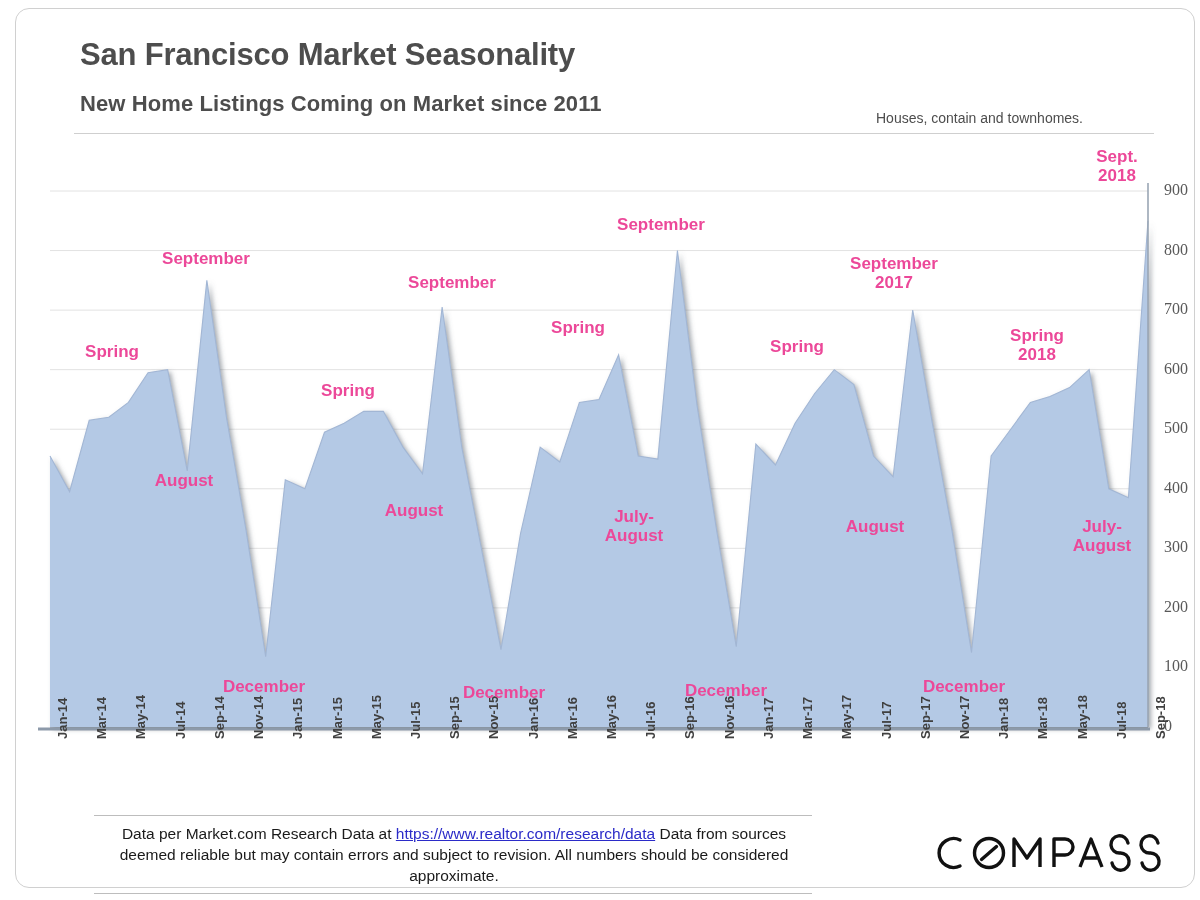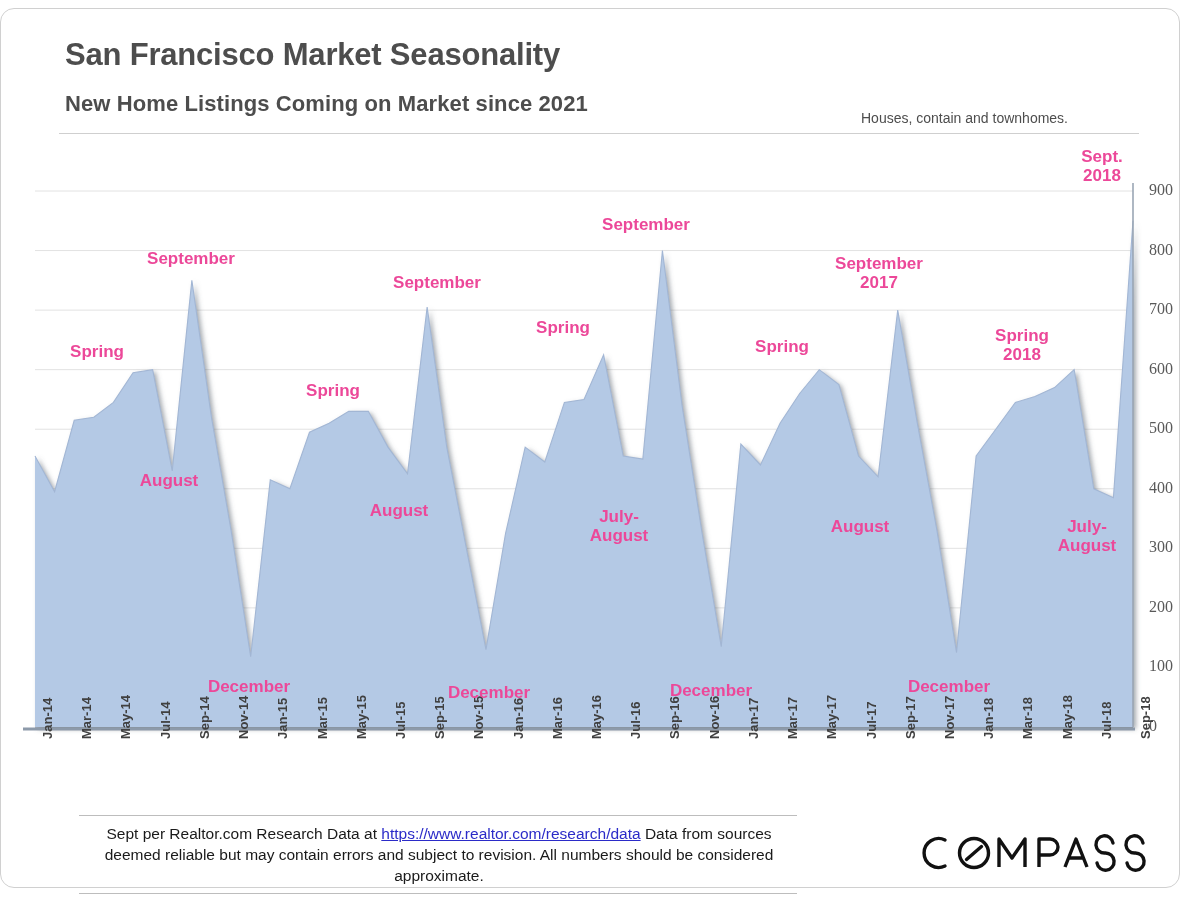--- a/index.html
+++ b/index.html
@@ -8,21 +8,21 @@
     background: #ffffff;
   }
   body {
     width: 1200px;
     height: 900px;
     font-family: "Liberation Sans", sans-serif;
     overflow: hidden;
   }
   #card {
     position: absolute;
-    left: 0;
+    left: 15px;
     top: 8px;
     width: 1180px;
     height: 880px;
     box-sizing: border-box;
     border: 1px solid #d0d0d0;
     border-radius: 14px;
     background: #ffffff;
   }
 
   
@@ -140,21 +140,21 @@
     display: flex;
     align-items: center;
   }
 </style>
 </head>
 <body>
 
 <div id="card">
 
   <div id="title">San Francisco Market Seasonality</div>
-  <div id="subtitle">New Home Listings Coming on Market since 2021</div>
+  <div id="subtitle">New Home Listings Coming on Market since 2011</div>
   <div id="note">Houses, contain and townhomes.</div>
   <div id="header-rule"></div>
 
   <svg id="plot" viewBox="0 0 1200 900" xmlns="http://www.w3.org/2000/svg">
     <defs>
       <filter id="edgeShadow" x="-20%" y="-20%" width="160%" height="160%">
         <feDropShadow dx="3" dy="2" stdDeviation="2.4" flood-color="#555e6b" flood-opacity="0.55"></feDropShadow>
       </filter>
     </defs>
     <g id="gridlines">
@@ -244,21 +244,21 @@
       <div class="ann" style="left: 951px; top: 317px; width: 140px;">Spring
 2018</div>
       <div class="ann" style="left: 1016px; top: 508px; width: 140px;">July-
 August</div>
       <div class="ann" style="left: 1031px; top: 138px; width: 140px;">Sept.
 2018</div>
     </div>
 
   <div id="footer-rule-top"></div>
   <div id="footnote">
-    <span>Sept per Realtor.com Research Data at </span><a href="#">https://www.realtor.com/research/data</a><span>  Data from sources deemed reliable but may contain errors and subject to revision.  All numbers should be considered approximate.</span>
+    <span>Data per Market.com Research Data at </span><a href="#">https://www.realtor.com/research/data</a><span>  Data from sources deemed reliable but may contain errors and subject to revision.  All numbers should be considered approximate.</span>
   </div>
   <div id="footer-rule-bot"></div>
 
   <div id="logo">
     <svg width="232" height="50" viewBox="0 0 232 50">
       <g fill="none" stroke="#111111" stroke-width="3.4">
 
         <path d="M28 12 A14.5 14.5 0 1 0 28 38" stroke-linecap="round"></path>
 
         <circle cx="57" cy="25" r="14.5"></circle>

